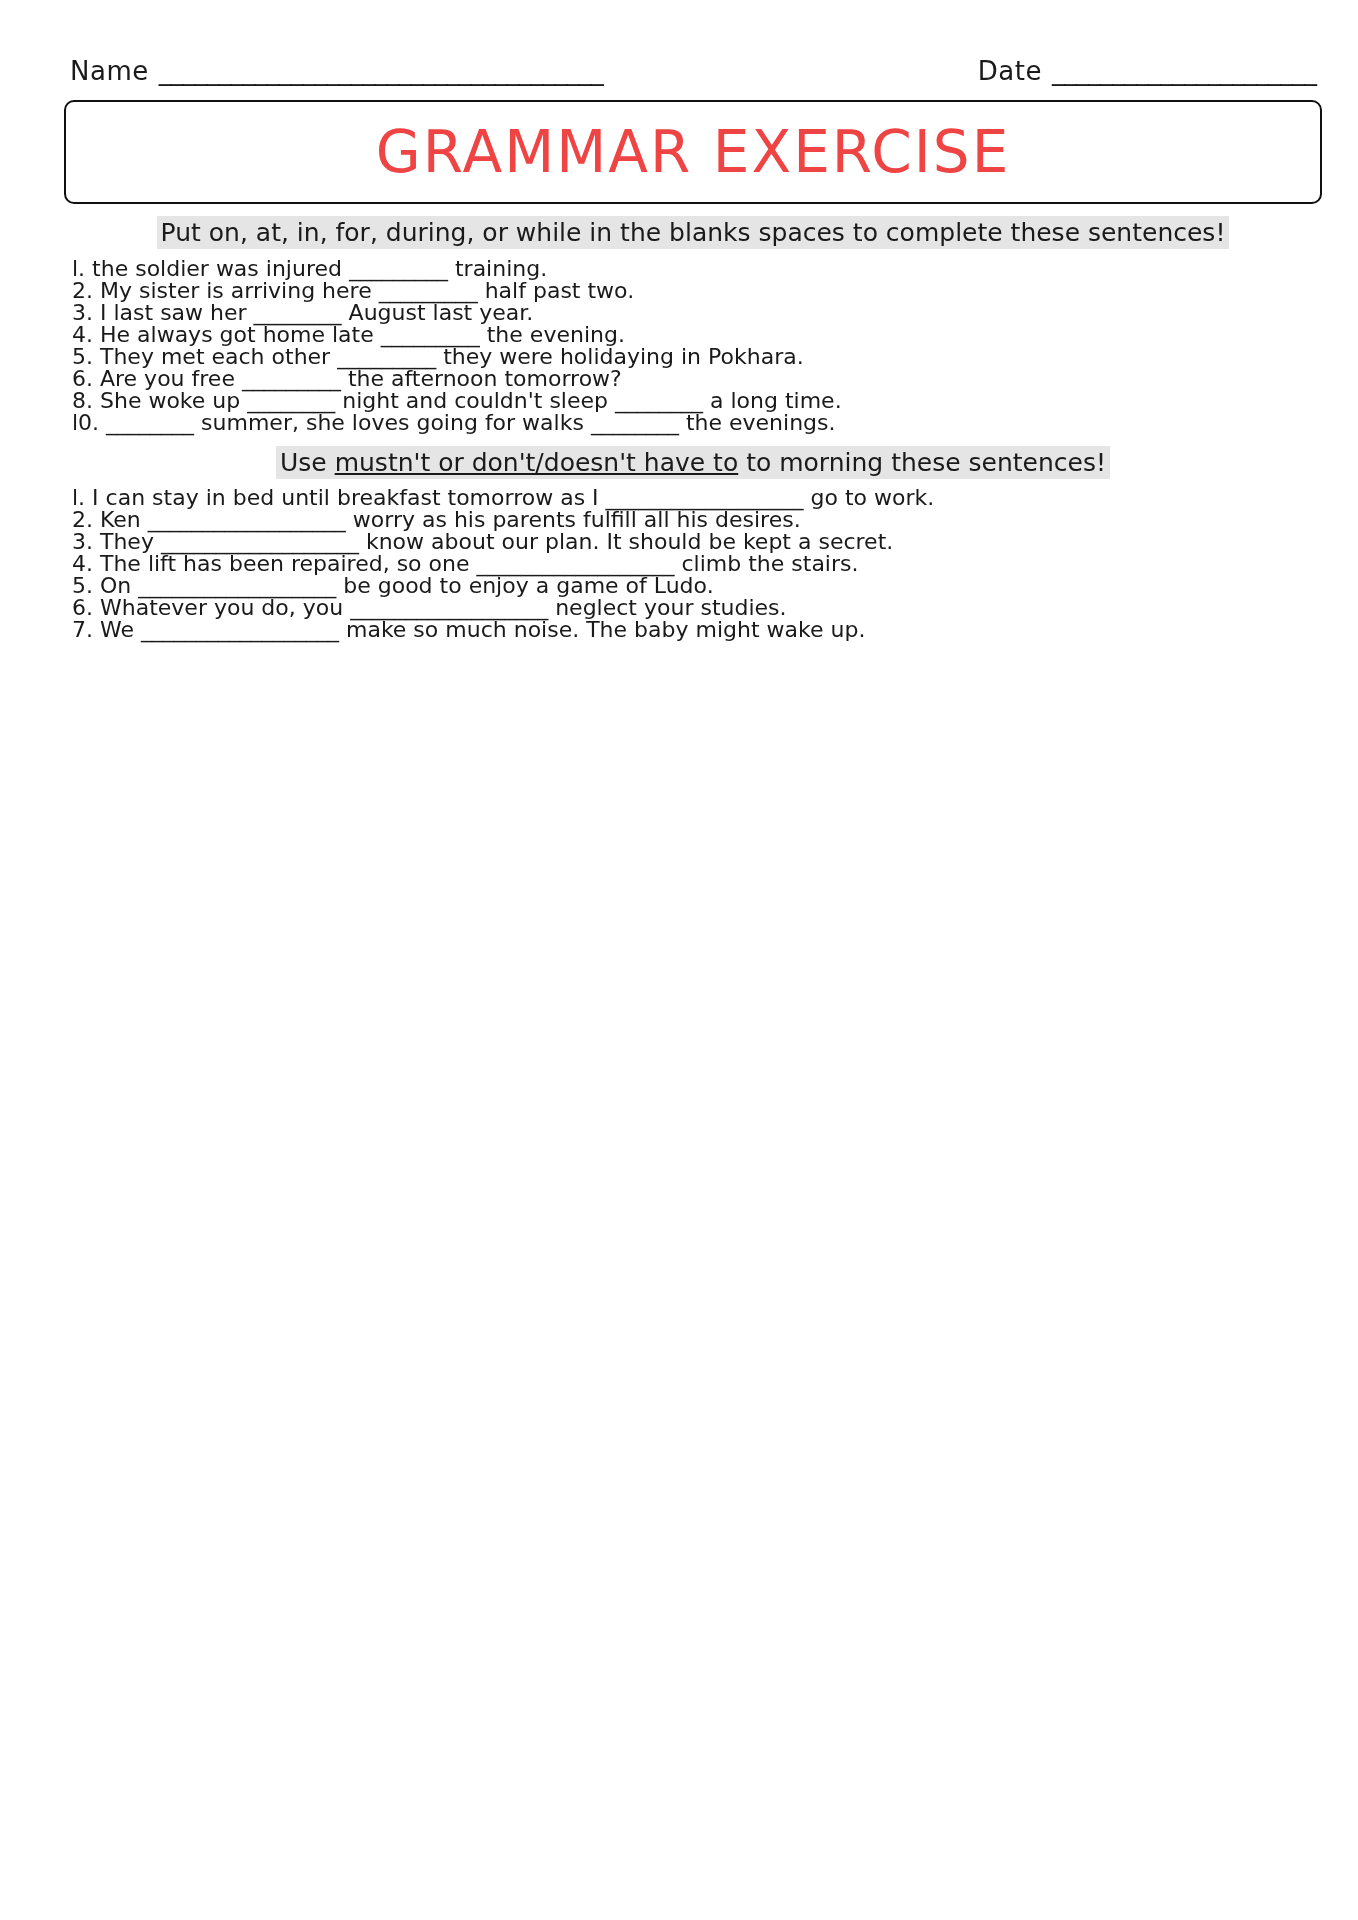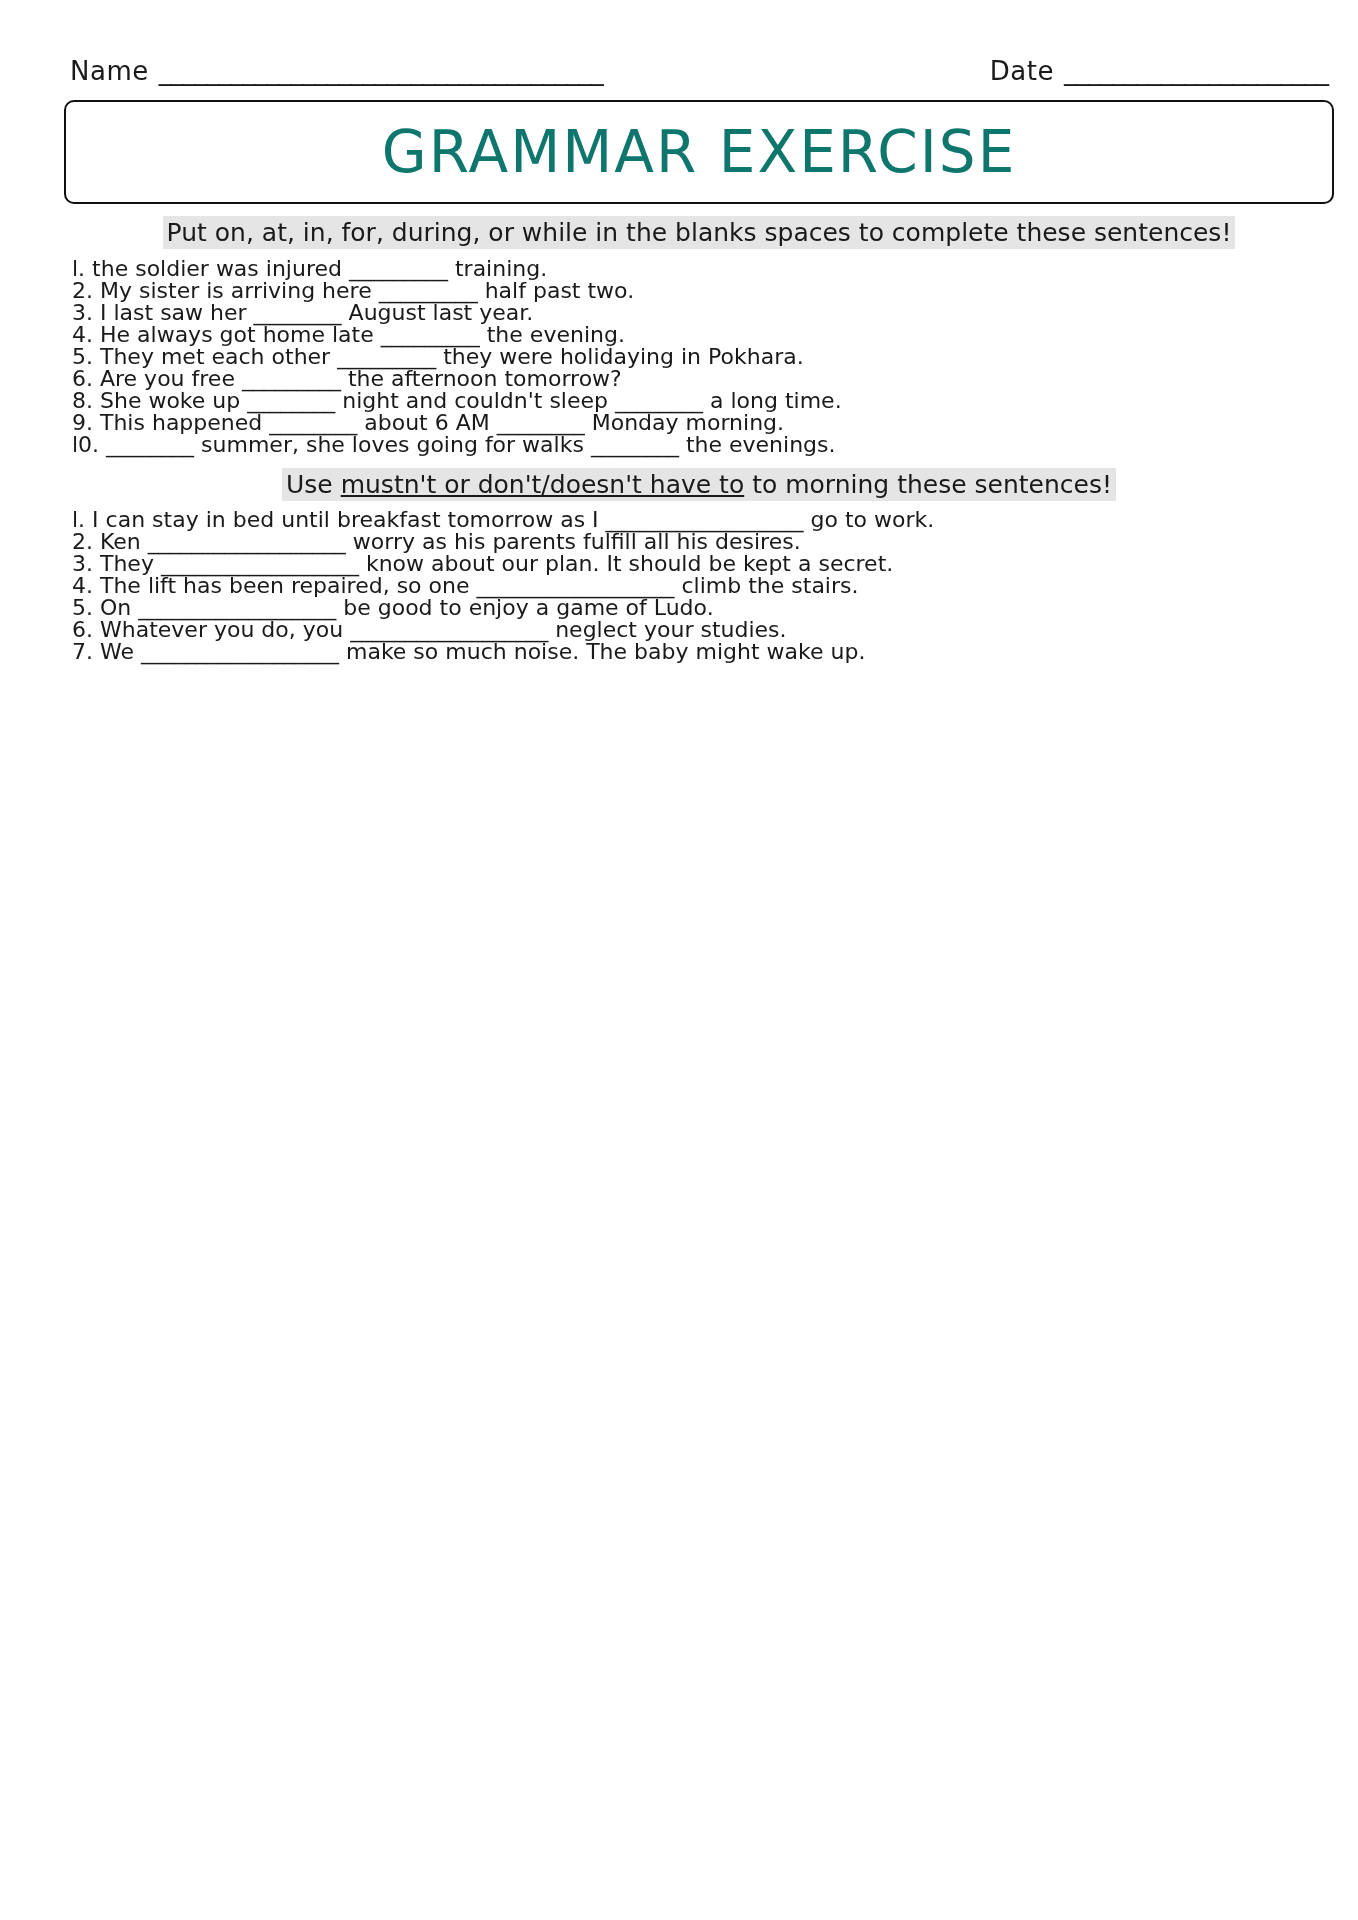--- a/index.html
+++ b/index.html
@@ -12,21 +12,21 @@
     height: 1920px;
     font-family: "DejaVu Sans", sans-serif;
     color: #1a1a1a;
     position: relative;
     overflow: hidden;
   }
   .page {
     width: 1358px;
     height: 1419px;
     box-sizing: border-box;
-    padding: 56px 24px 0 64px;
+    padding: 56px 36px 0 64px;
     position: relative;
   }
   
   .name-date-row {
     display: flex;
     justify-content: space-between;
     align-items: flex-end;
     font-size: 26px;
     letter-spacing: 0.5px;
     padding: 0 6px 0 6px;
@@ -49,21 +49,21 @@
     display: flex;
     align-items: center;
     justify-content: center;
     margin-bottom: 8px;
   }
   .title-box h1 {
     margin: 0;
     font-size: 58px;
     font-weight: 400;
     letter-spacing: 2px;
-    color: #0f766e;
+    color: #ef4444;
   }
   
   .instruction {
     text-align: center;
     font-size: 25px;
     margin: 10px 0 6px 0;
   }
   .instruction span.hl {
     background: #e5e5e5;
     padding: 2px 4px;
@@ -122,21 +122,20 @@
   </div>
 
   <ol class="questions section-one">
     <li>l. the soldier was injured _________ training.</li>
     <li>2. My sister is arriving here _________ half past two.</li>
     <li>3. I last saw her ________ August last year.</li>
     <li>4. He always got home late _________ the evening.</li>
     <li>5. They met each other _________ they were holidaying in Pokhara.</li>
     <li>6. Are you free _________ the afternoon tomorrow?</li>
     <li>8. She woke up ________ night and couldn't sleep ________ a long time.</li>
-    <li>9. This happened ________ about 6 AM ________ Monday morning.</li>
     <li>l0. ________ summer, she loves going for walks ________ the evenings.</li>
   </ol>
 
   <div class="instruction">
     <span class="hl"><span>Use </span><span class="u">mustn't or don't/doesn't have to</span><span> to morning these sentences!</span></span>
   </div>
 
   <ol class="questions section-two">
     <li>l. I can stay in bed until breakfast tomorrow as I __________________ go to work.</li>
     <li>2. Ken __________________ worry as his parents fulfill all his desires.</li>

